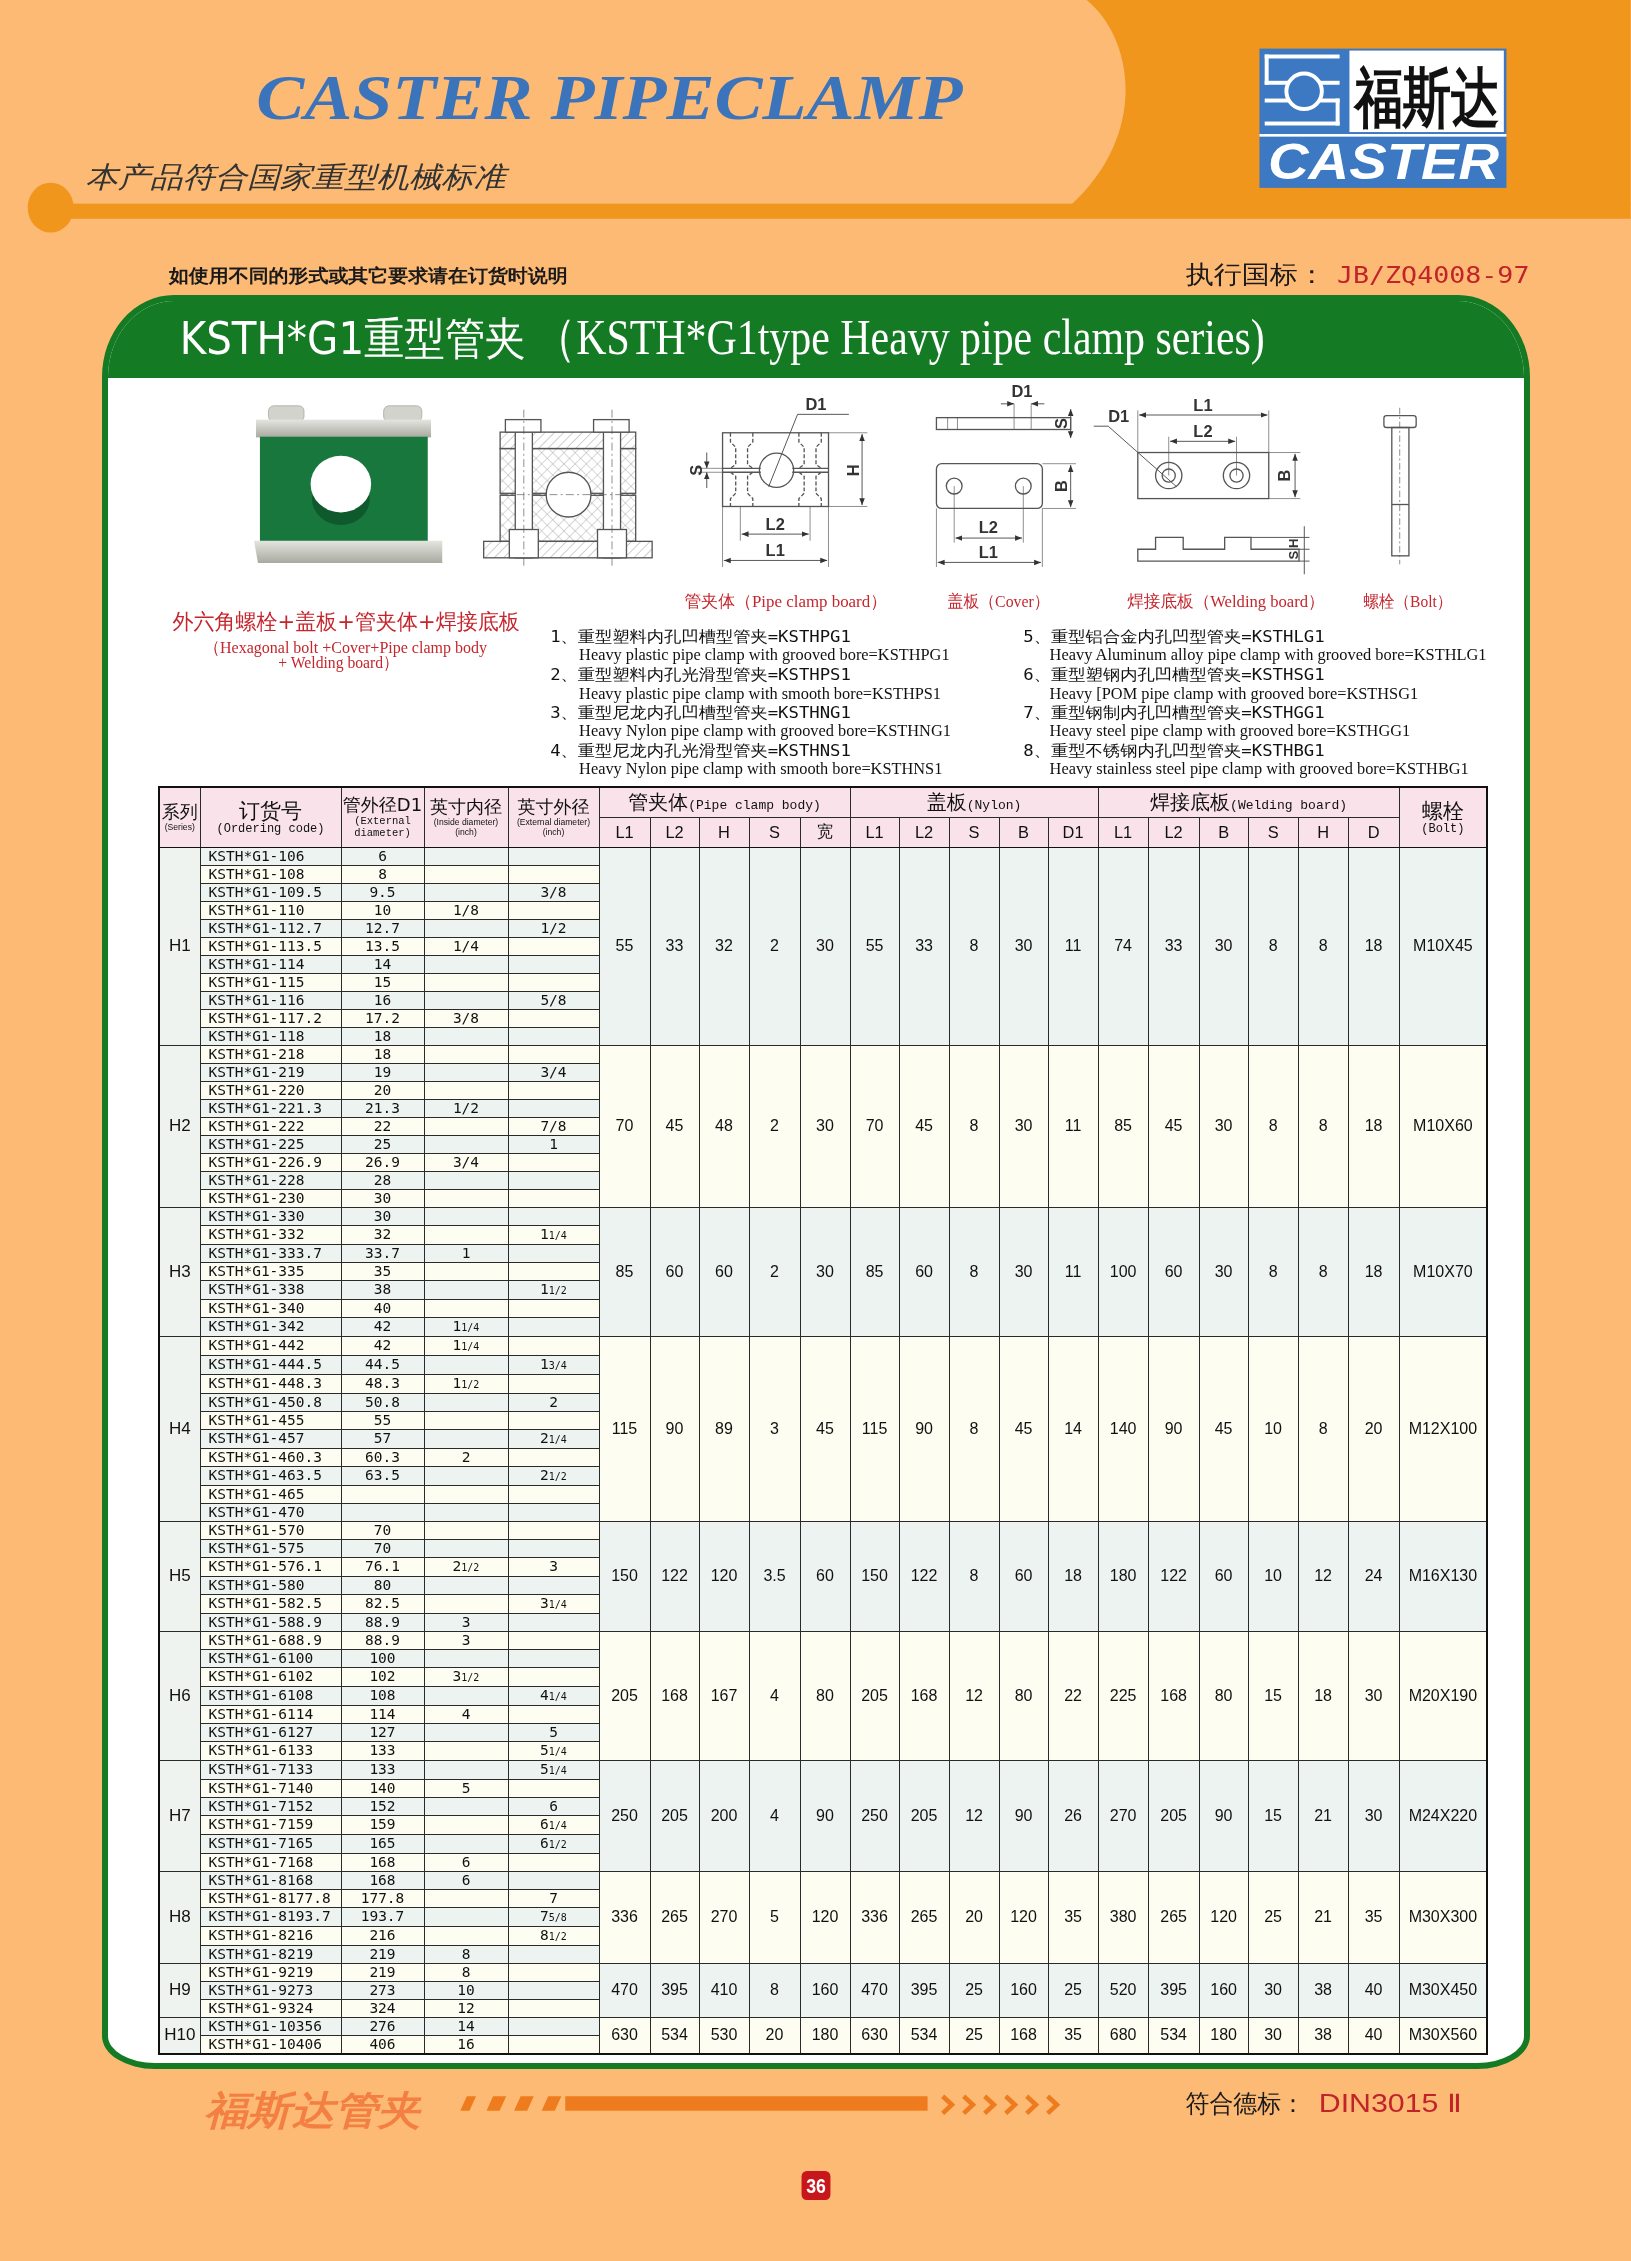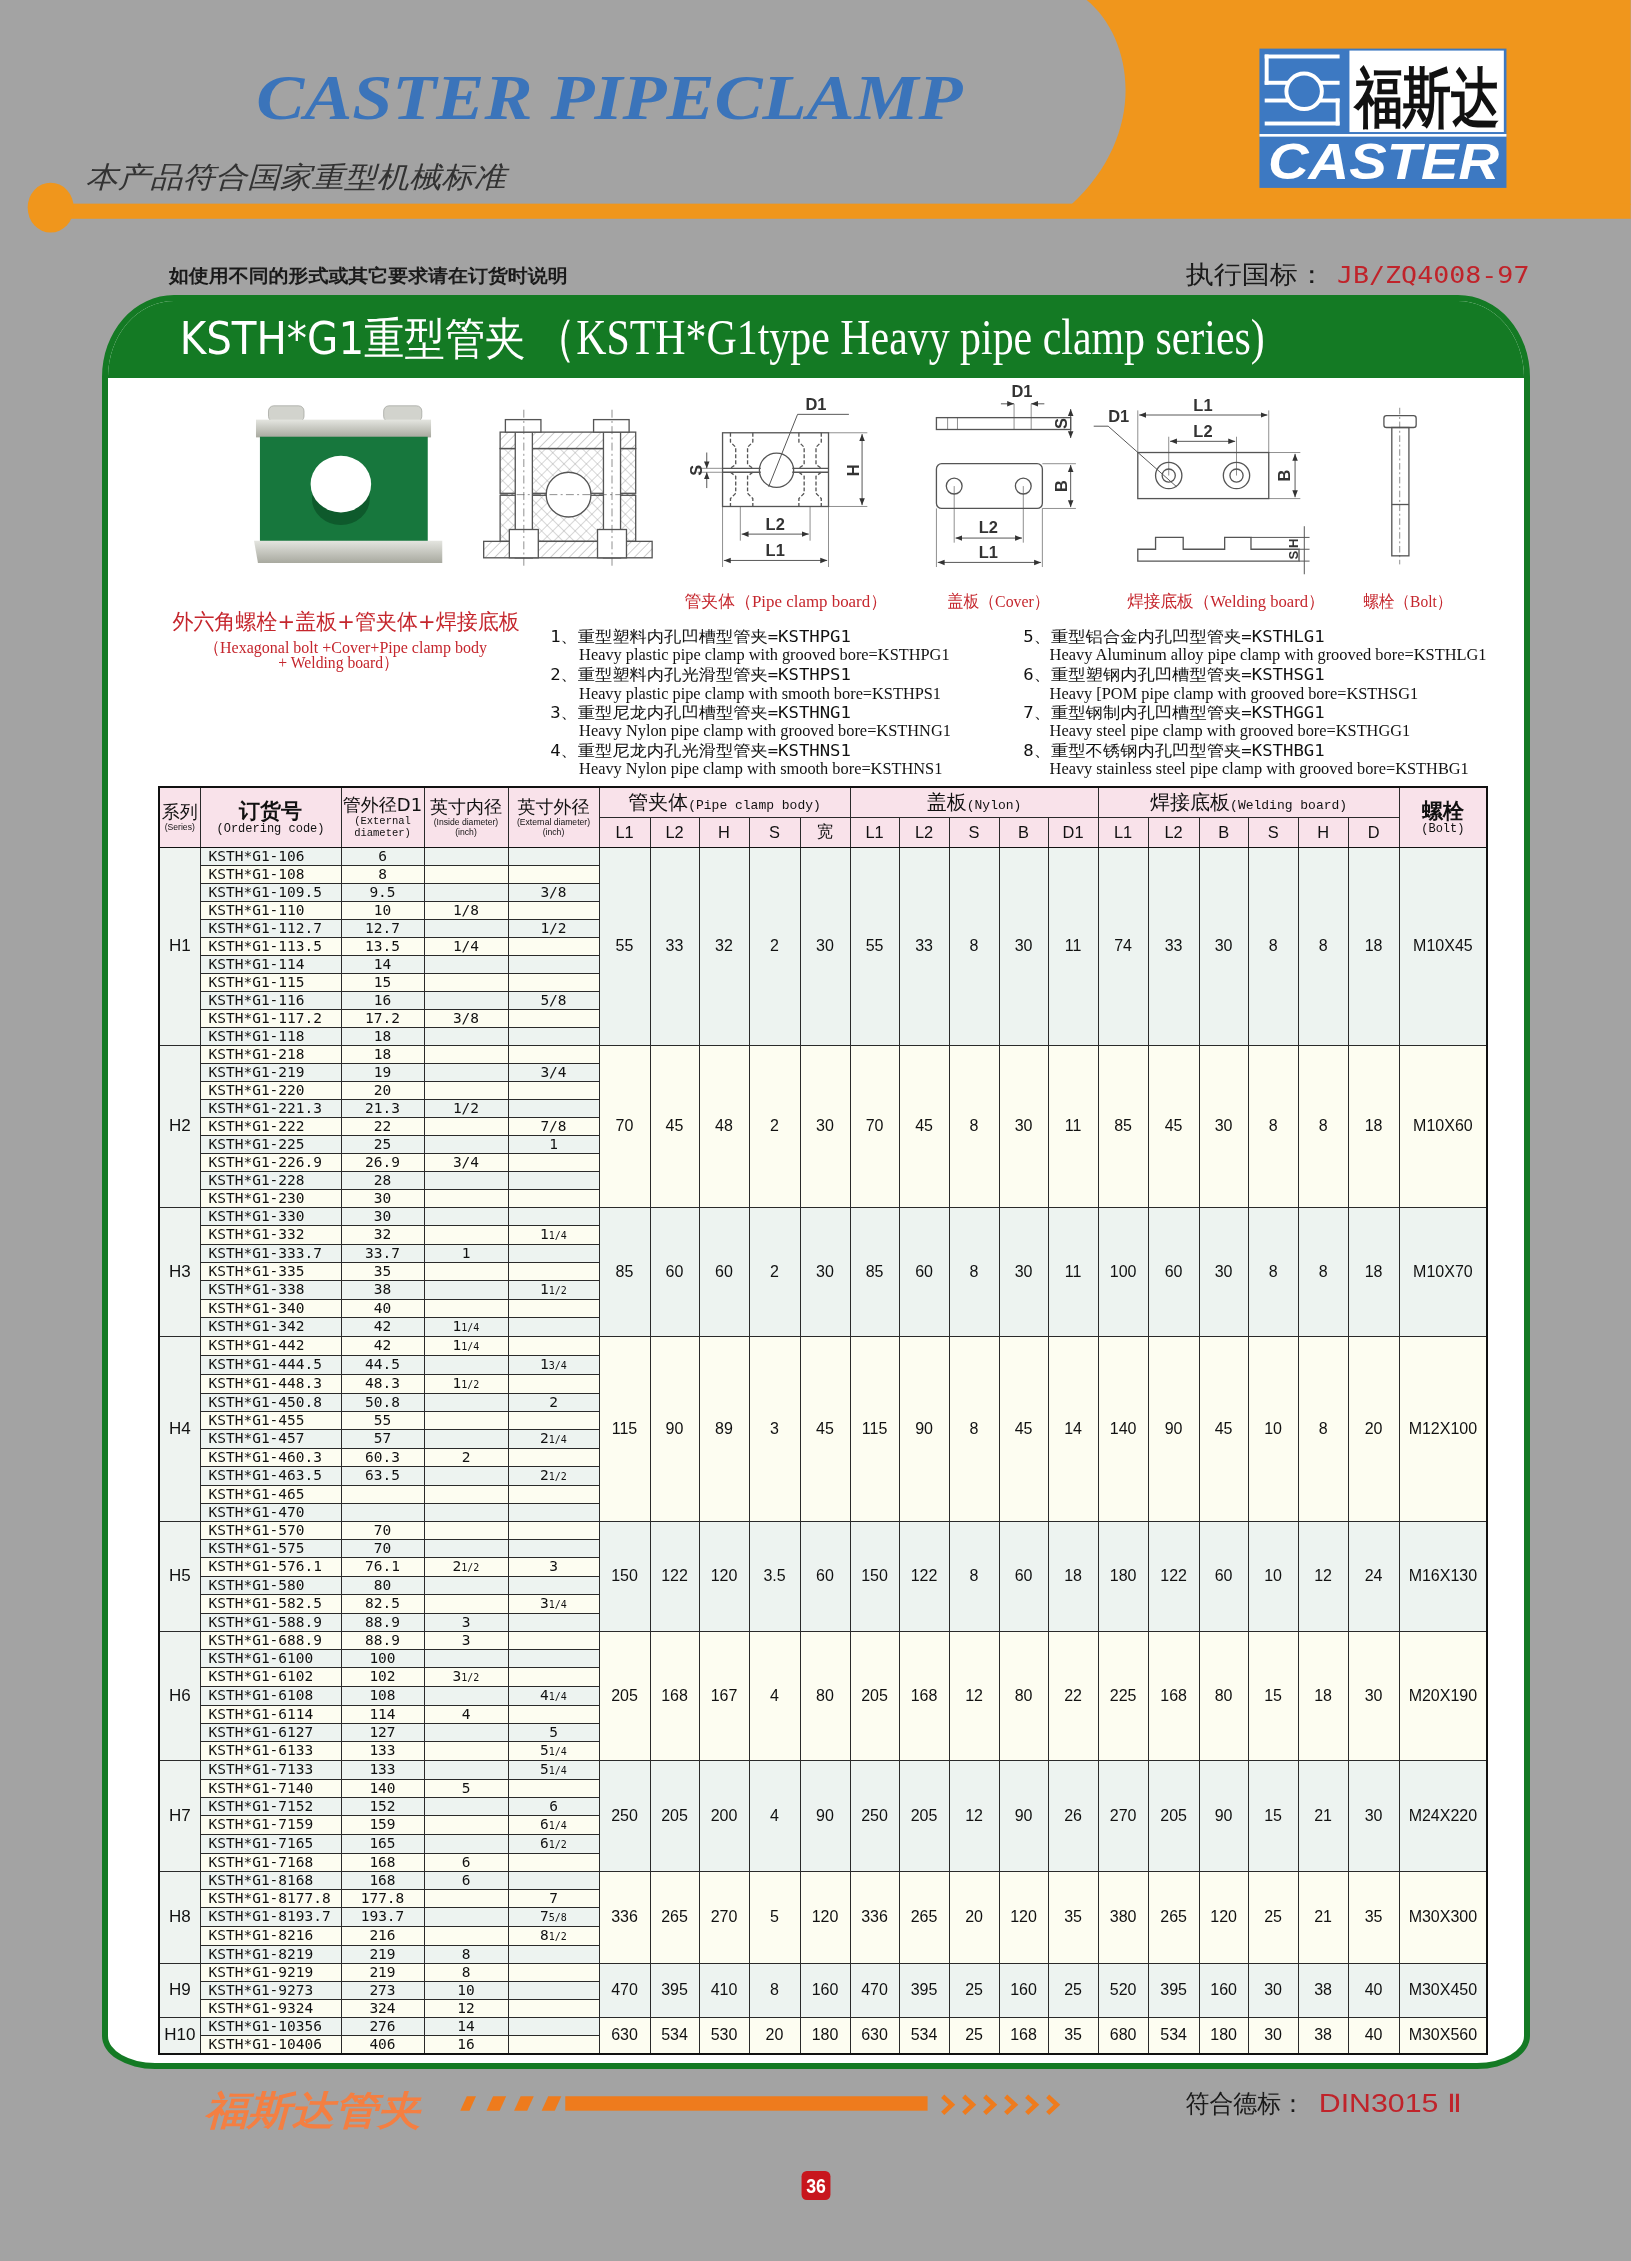--- a/index.html
+++ b/index.html
@@ -1,17 +1,17 @@
 <!DOCTYPE html>
 <html style="font-size:10.5px"><head>
 <meta charset="utf-8">
 <style>
 *{box-sizing:border-box;}
 html,body{margin:0;padding:0;background:#ffffff;}
-#page{position:relative;width:1632px;height:2261px;overflow:hidden;background:#a3a3a3;font-family:"DejaVu Sans",sans-serif;color:#111;}
+#page{position:relative;width:1632px;height:2261px;overflow:hidden;background:#fdba74;font-family:"DejaVu Sans",sans-serif;color:#111;}
 svg.layer{position:absolute;left:0;overflow:visible;}
 
 .brand-title{font-family:"Liberation Serif",serif;font-weight:bold;font-style:italic;font-size:96px;fill:#3B74BA;}
 .tagline{font-family:"DejaVu Serif",serif;font-style:italic;font-size:44px;fill:#333;}
 .order-note{font-family:"DejaVu Sans",sans-serif;font-weight:bold;font-size:28px;fill:#1a1a1a;}
 .std-label{font-family:"DejaVu Sans",sans-serif;font-size:38px;fill:#1a1a1a;}
 .std-code{font-family:"DejaVu Sans Mono",monospace;font-size:36px;fill:#C0232A;}
 .logo-cn{font-family:"DejaVu Sans",sans-serif;font-weight:bold;font-size:98px;fill:#111;}
 .logo-en{font-family:"Liberation Sans",sans-serif;font-weight:bold;font-style:italic;font-size:76px;fill:#fff;}
 
@@ -28,21 +28,21 @@
 .dim-small{font-family:"Liberation Sans",sans-serif;font-weight:bold;font-size:20px;fill:#333;}
 
 #spec-table{position:absolute;left:158px;top:786px;width:1328px;border-collapse:collapse;table-layout:fixed;border:2px solid #111;}
 #spec-table th,#spec-table td{border:0.7px solid #2a2a2a;padding:0;text-align:center;vertical-align:middle;overflow:hidden;white-space:nowrap;}
 #spec-table thead th{background:#F9E2EA;font-weight:normal;color:#111;}
 #spec-table thead tr.h1{height:30px;}
 #spec-table thead tr.h2{height:30px;}
 #spec-table thead tr.h2 th{border-bottom:1.3px solid #111;}
 #spec-table thead th[rowspan]{border-bottom:1.3px solid #111;}
 .hcn{display:block;font-size:18px;line-height:20.4px;}
-.hcn-lg{display:block;font-size:21px;line-height:24px;font-weight:bold;}
+.hcn-lg{display:block;font-size:21px;line-height:24px;}
 .hen{display:block;font-family:"Liberation Mono",monospace;font-size:10.5px;line-height:12.5px;}
 .hs{display:block;font-family:"Liberation Sans",sans-serif;font-size:8.6px;line-height:10.5px;}
 .gcn{font-size:20px;}
 .gen{font-family:"Liberation Mono",monospace;font-size:13px;text-align:right;}
 th.sub{font-family:"Liberation Sans",sans-serif;font-size:16.4px;}
 #spec-table tbody tr{height:18px;}
 #spec-table tbody tr.base td{background:#EDF3F0;}
 #spec-table tbody tr.alt td{background:#FDFDF1;}
 #spec-table tbody tr.gstart td{border-top:1.3px solid #111;}
 #spec-table tbody td.series{background:#EEF3F0 !important;font-family:"Liberation Sans",sans-serif;font-size:17px;}

